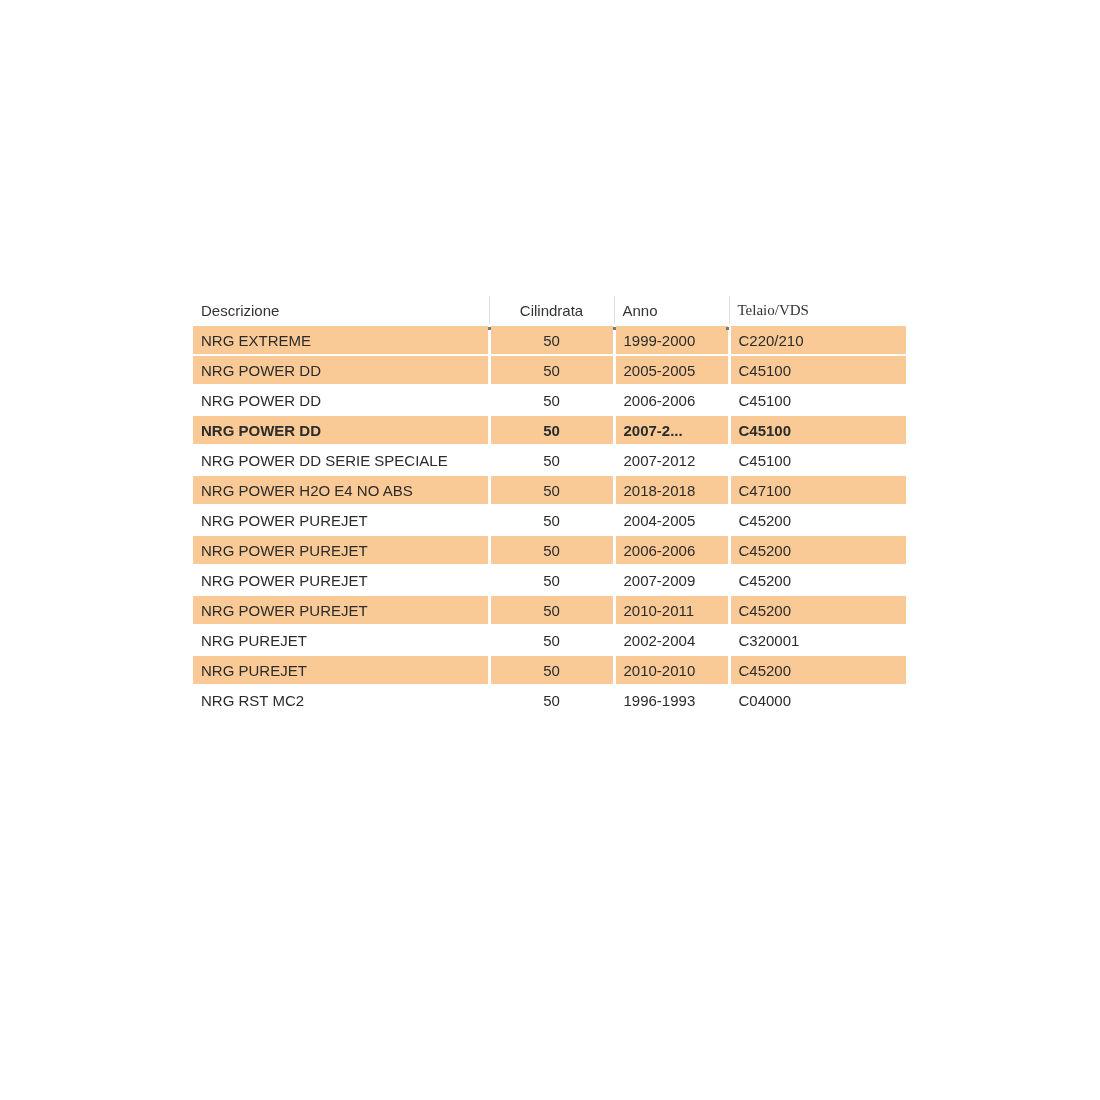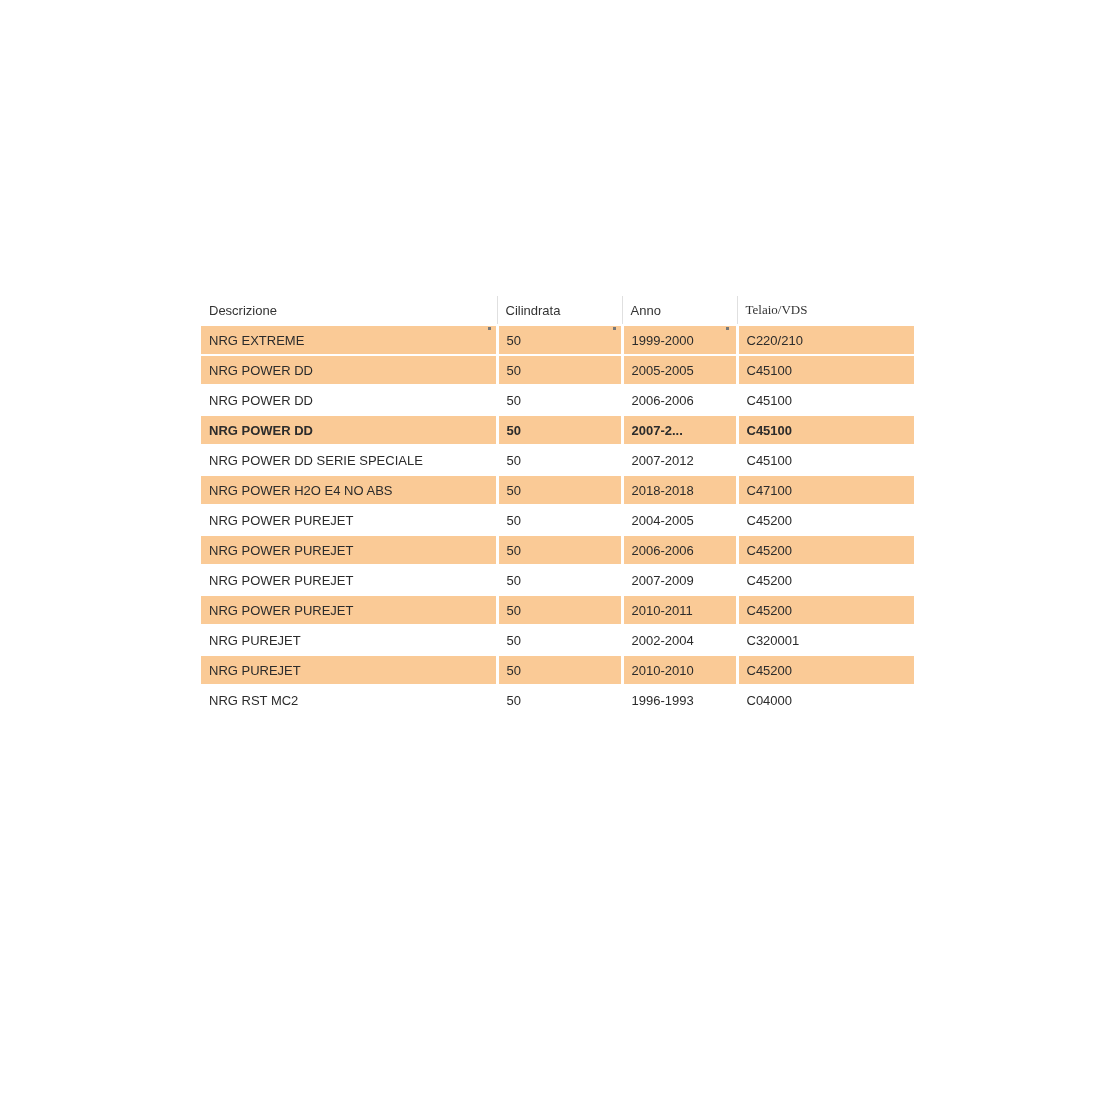--- a/index.html
+++ b/index.html
@@ -20,23 +20,22 @@
   .table-wrap {
     position: absolute;
     left: 193px;
     top: 296px;
     width: 713px;
   }
   table.app-table {
     width: 713px;
     border-collapse: collapse;
     table-layout: fixed;
-    font-size: 13px;
+    font-size: 15px;
     color: var(--text, #2b2b2b);
-    margin-left: 8px;
   }
   .app-table th,
   .app-table td {
     height: 28px;
     padding: 0 8px;
     white-space: nowrap;
     overflow: hidden;
     vertical-align: middle;
   }
   .app-table th {
@@ -46,21 +45,21 @@
     color: var(--header-text, #333333);
     border-right: 1px solid var(--header-line, #e0e0e0);
     border-bottom: 2px solid #ffffff;
   }
   .app-table th:last-child { border-right: none; font-family: Liberation Serif, serif; }
   .app-table td {
     border-right: 3px solid #ffffff;
     border-bottom: 2px solid #ffffff;
   }
   .app-table td:last-child { border-right: none; }
-  .app-table .c-cil { text-align: left; }
+  .app-table .c-cil { text-align: center; }
   tr.v-white td  { background: var(--row-white, #ffffff); }
   tr.v-gray td   { background: var(--row-gray, #f0efec); }
   tr.v-orange td { background: var(--row-orange, #faca96); }
   tr.bold td { font-weight: bold; }
   .grip-dot {
     position: absolute;
     width: 3px;
     height: 3px;
     background: var(--grip-dot, #777777);
     top: 31px;

